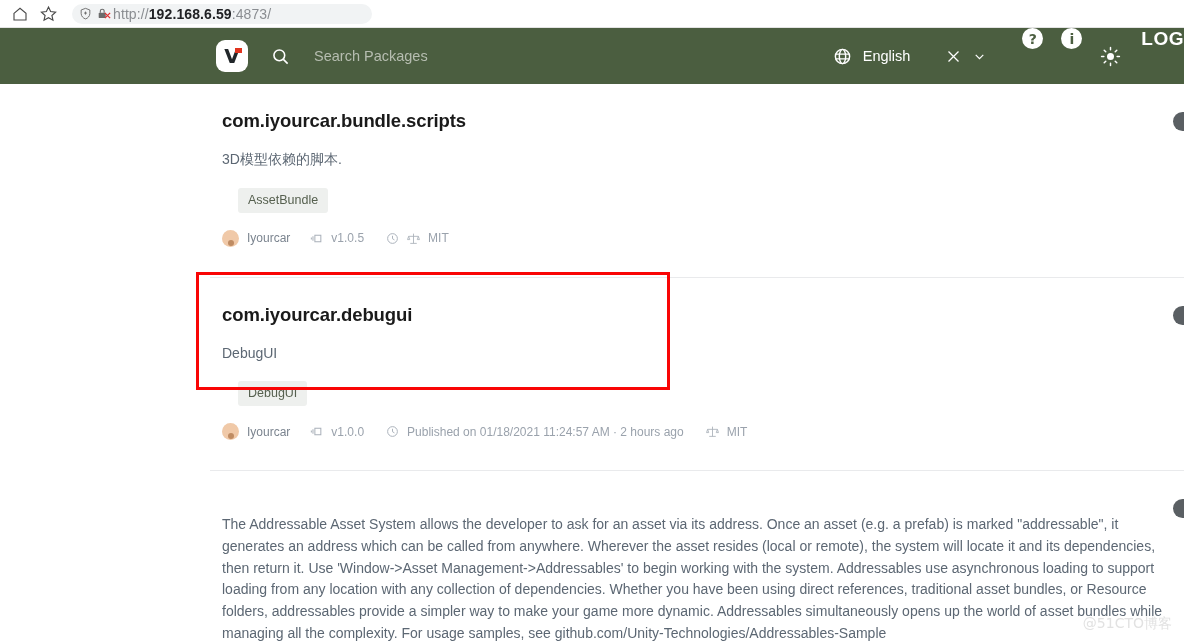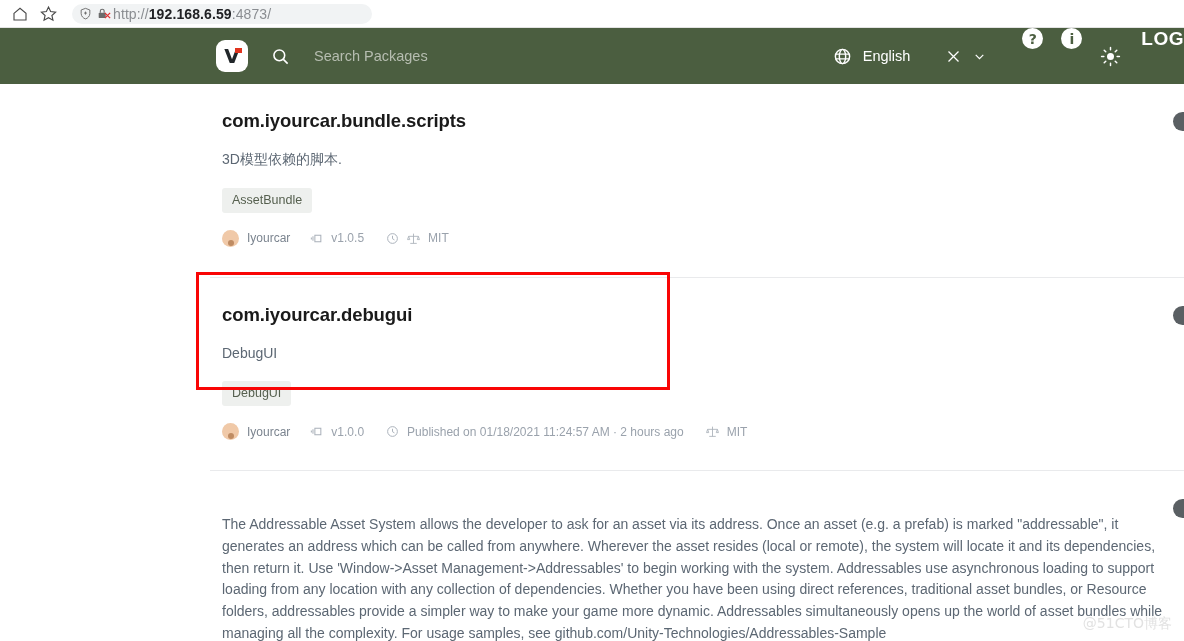--- a/index.html
+++ b/index.html
@@ -143,21 +143,21 @@
   }
   .pkg-desc {
     margin-top: 17px;
     font-size: 14px;
     color: #5c6773;
     line-height: 1.55;
     max-width: 962px;
   }
   .tags {
     margin-top: 17px;
-    display: flex; flex-wrap: wrap; gap: 8px;
+    display: flex; flex-wrap: wrap; gap: 8px; margin-left: 16px;
   }
   .tag {
     background: #eef0ee;
     color: #56604f;
     font-size: 12.5px;
     padding: 5px 10px 6px;
     border-radius: 3px;
   }
   .meta {
     display: flex; align-items: center;

